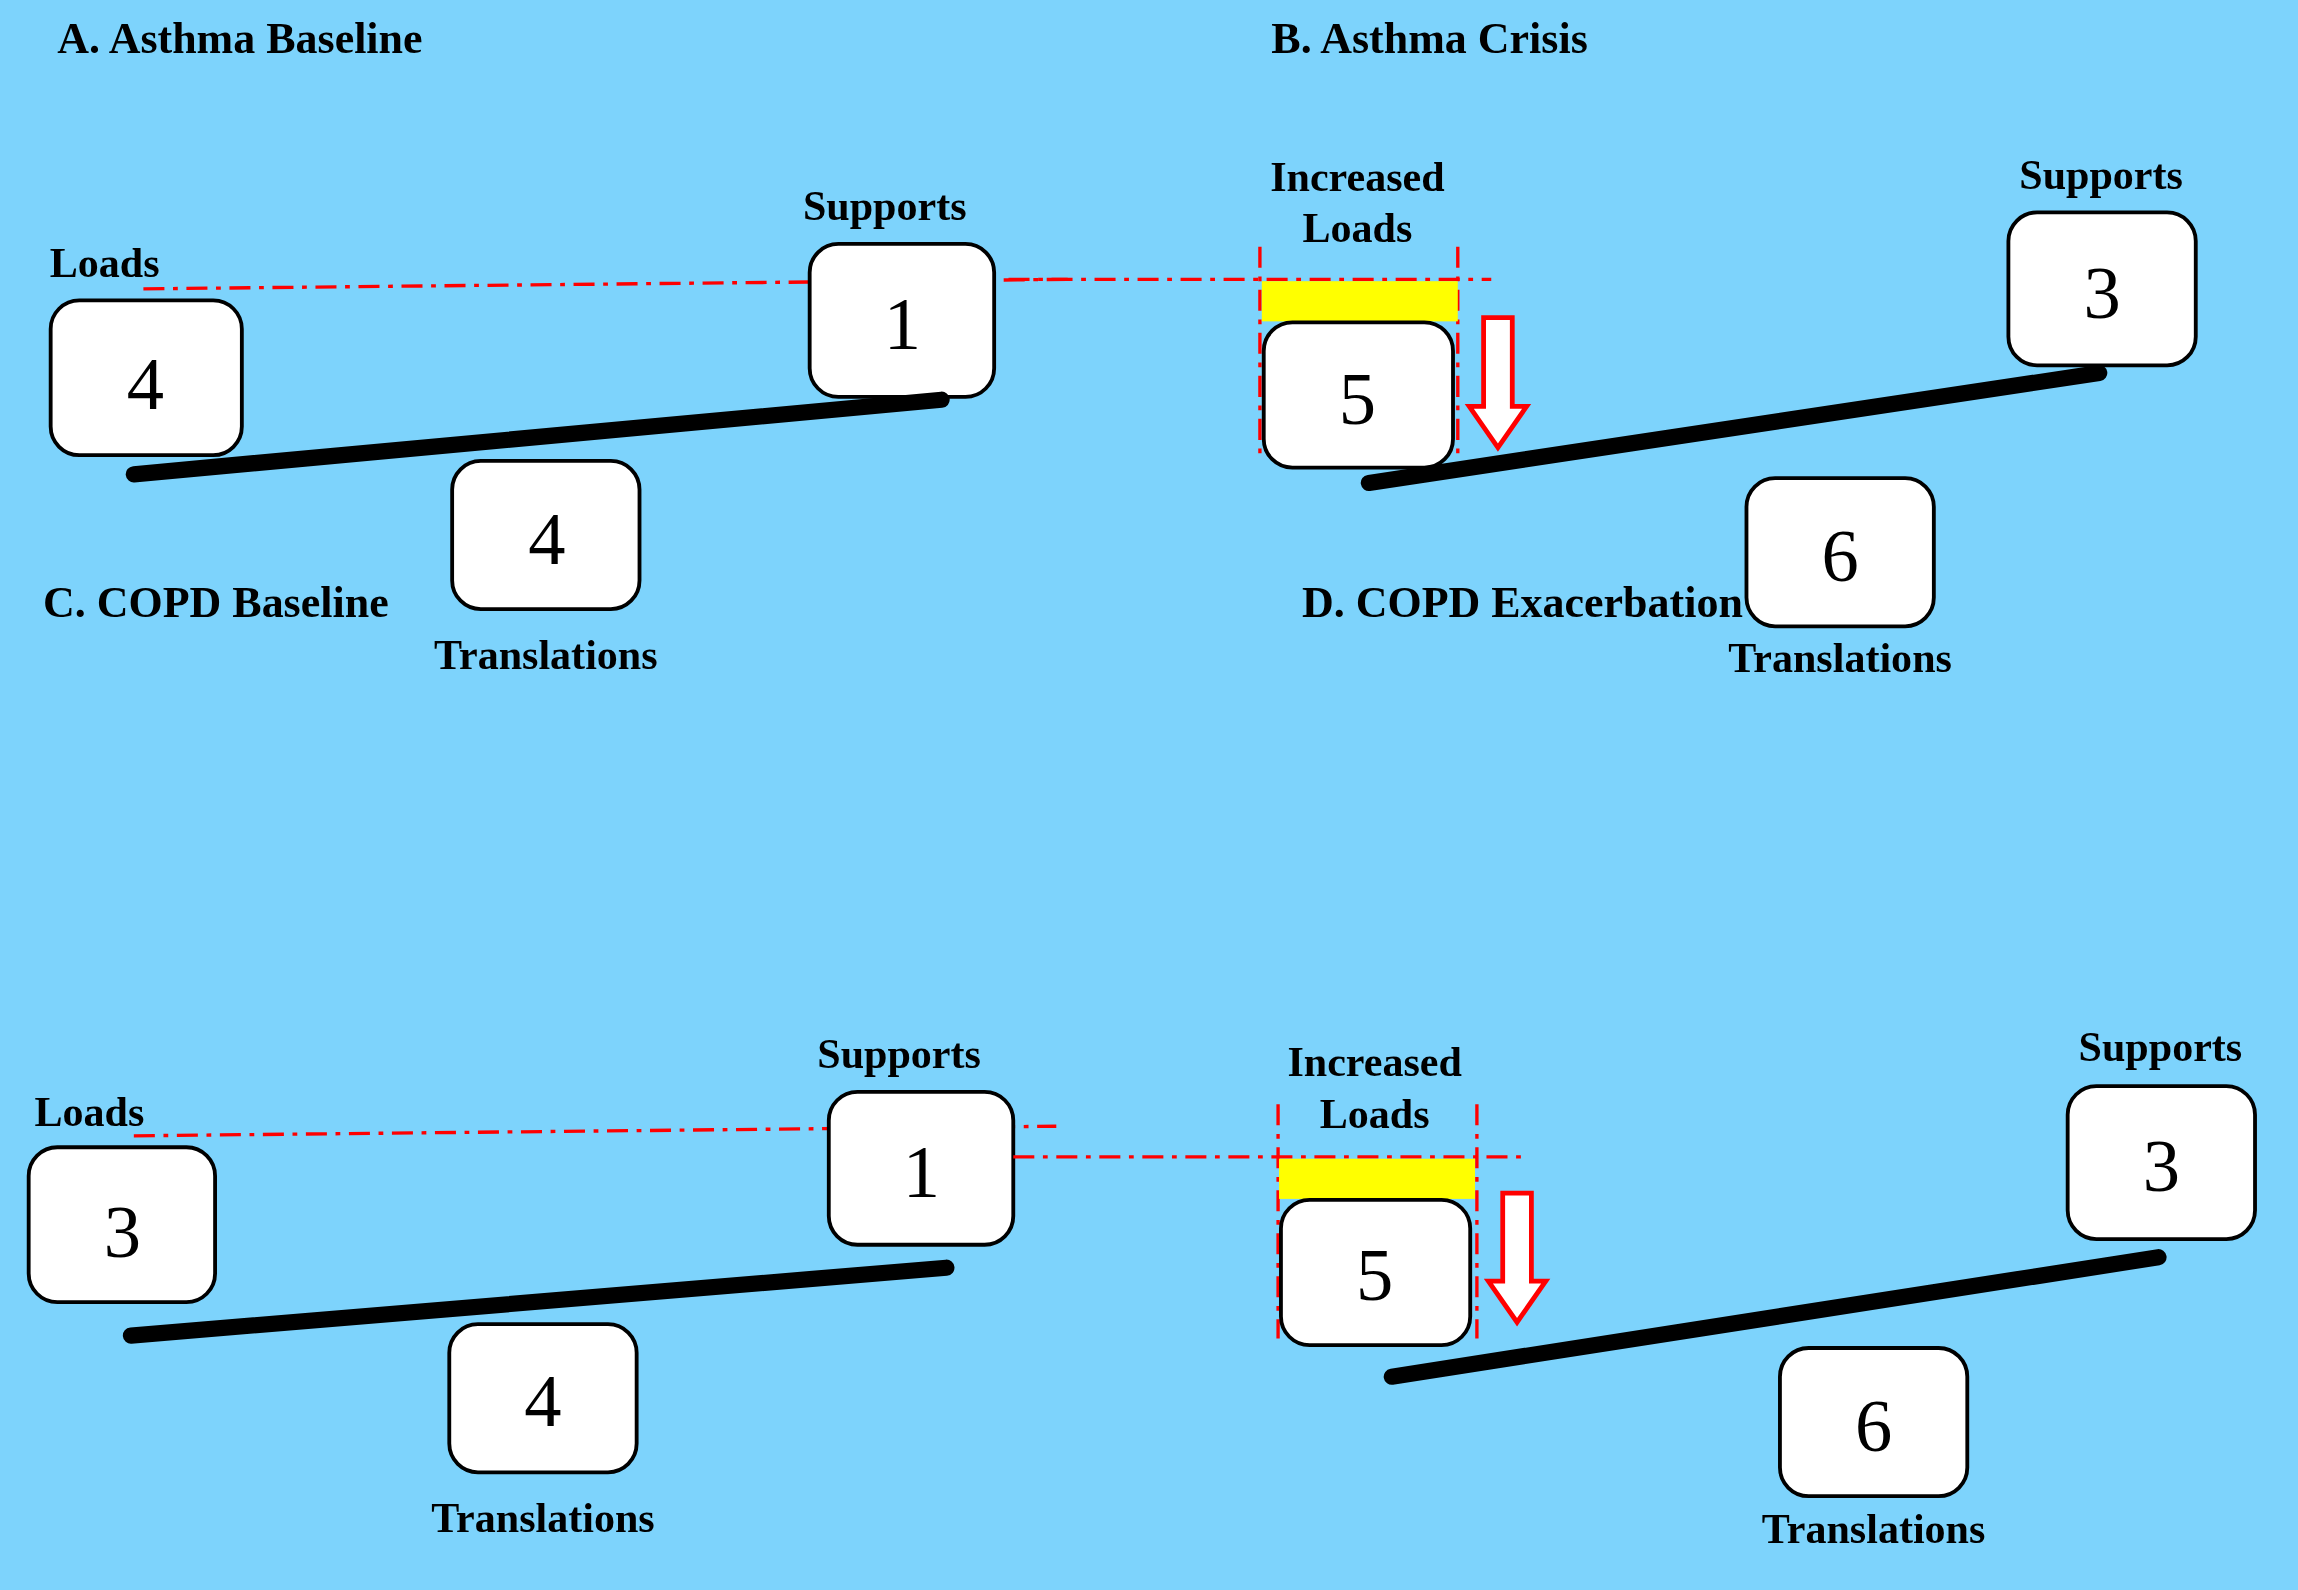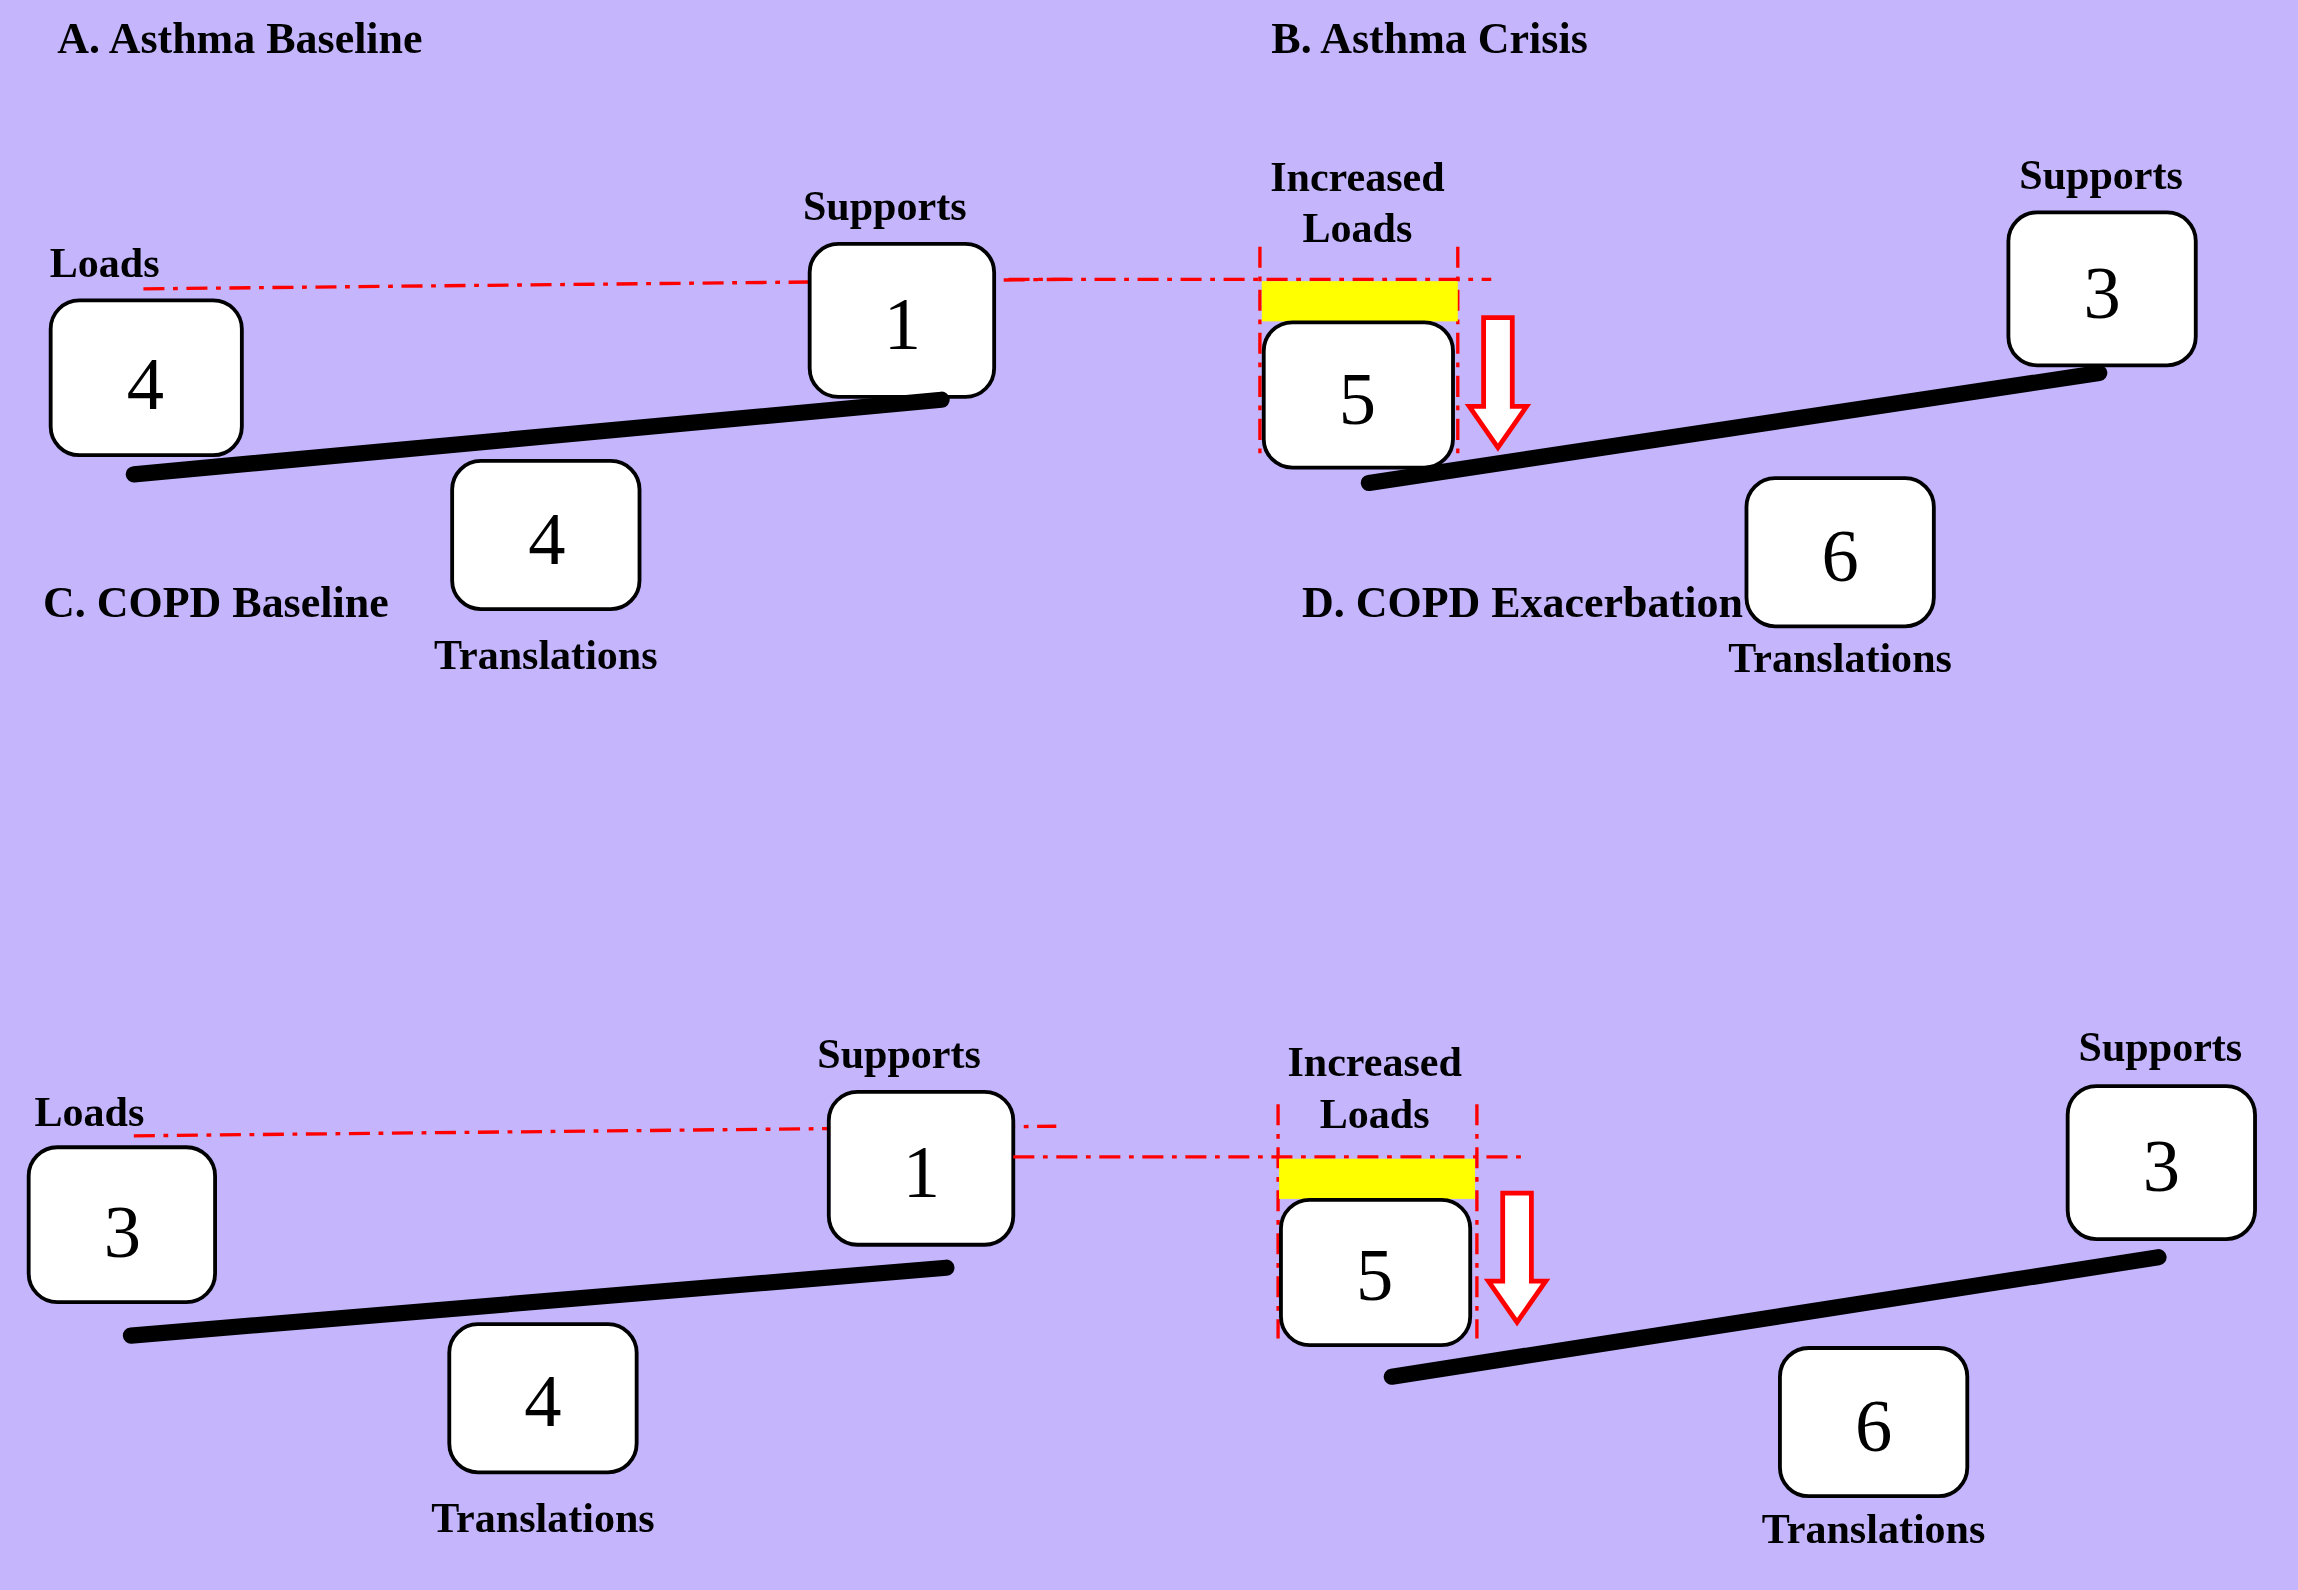--- a/index.html
+++ b/index.html
@@ -10,21 +10,21 @@
   body {
     width: 2299px;
     height: 1591px;
     overflow: hidden;
     font-family: "Liberation Serif", "DejaVu Serif", serif;
   }
   #figure {
     position: relative;
     width: 2299px;
     height: 1591px;
-    background: #c4b5fd;
+    background: #7dd3fc;
   }
   svg.diagram {
     position: absolute;
     top: 0;
     left: 0;
     width: 2299px;
     height: 1591px;
     display: block;
   }
   .panel-title {

